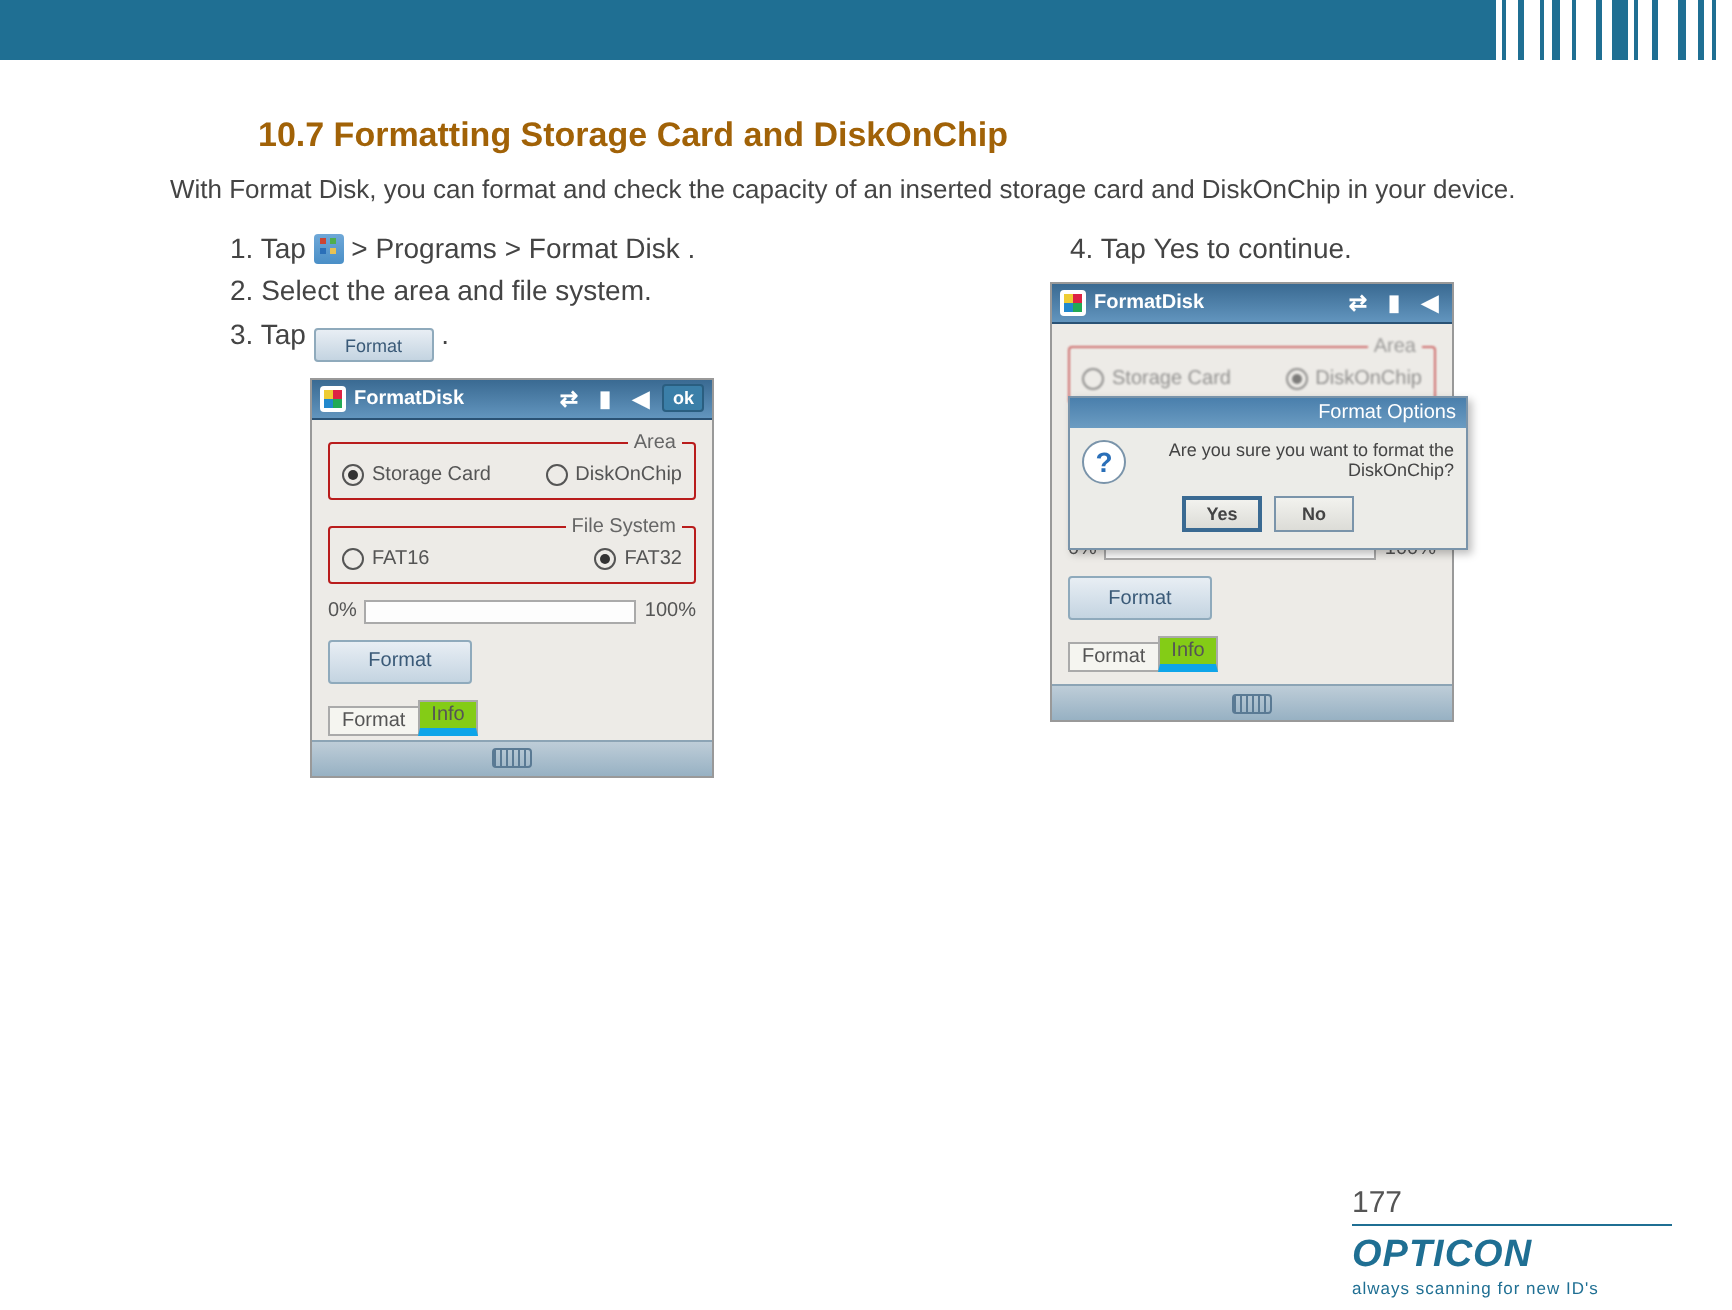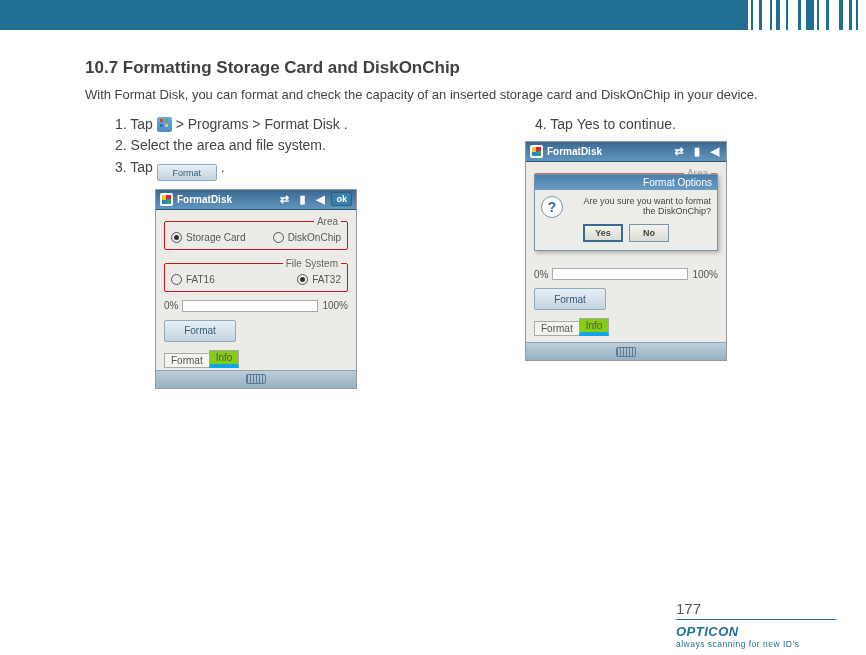--- a/index.html
+++ b/index.html
@@ -23,25 +23,26 @@
     top: 0;
     height: 30px;
     display: flex;
     align-items: stretch;
   }
   .barcode span { display: block; background: #fff; }
   .content {
     padding: 28px 40px 0 85px;
   }
   h2 {
-    color: #404040;
+    color: #a16207;
     font-size: 17px;
     font-weight: 600;
     margin-bottom: 8px;
     font-family: "Helvetica Neue", Arial, sans-serif;
+    margin-left: 44px;
   }
   .intro {
     font-size: 13px;
     line-height: 1.35;
     margin-bottom: 10px;
     color: #444;
     font-weight: 300;
   }
   .columns {
     display: flex;
@@ -209,22 +210,22 @@
   .kbd-icon {
     width:20px; height:10px; border:1px solid #5a7a94; border-radius:2px;
     background: repeating-linear-gradient(90deg,#5a7a94 0 1px, transparent 1px 3px);
   }
   
   .device2 { margin-left: 20px; margin-top:6px; width:202px; }
   .device2 .device-body { position:relative; padding-bottom:6px; }
   .disabled-fieldset { filter: blur(0.4px); opacity:0.6; }
   .dialog {
     position:absolute;
-    left:8px; top:12px;
-    width:184px;
+    left:8px; top:36px;
+    width:200px;
     border:1px solid #7a94aa;
     background:#ecece8;
     box-shadow: 2px 2px 4px rgba(0,0,0,.25);
   }
   .dialog .dlg-title {
     background: linear-gradient(#4a7fac,#6b9cc2);
     color:#fff; font-size:10px; padding:2px 5px;
   }
   .dialog .dlg-body {
     display:flex; gap:6px; padding:6px;
@@ -258,21 +259,21 @@
   .footer-rule {
     width: 160px; height:1px;
     background:#1f6f93;
     margin: 2px 0 4px auto;
   }
   .logo {
     font-family: Arial, sans-serif;
     color:#1f6f93;
     font-weight: 900;
     font-style: italic;
-    font-size: 13px;
+    font-size: 19px;
     letter-spacing: 0.5px;
   }
   .tagline { font-size:8.5px; color:#1f6f93; letter-spacing:0.5px; }
 </style>
 </head>
 <body>
 
 <div class="topbar">
   <div class="barcode">
     <span style="width:3px"></span>

